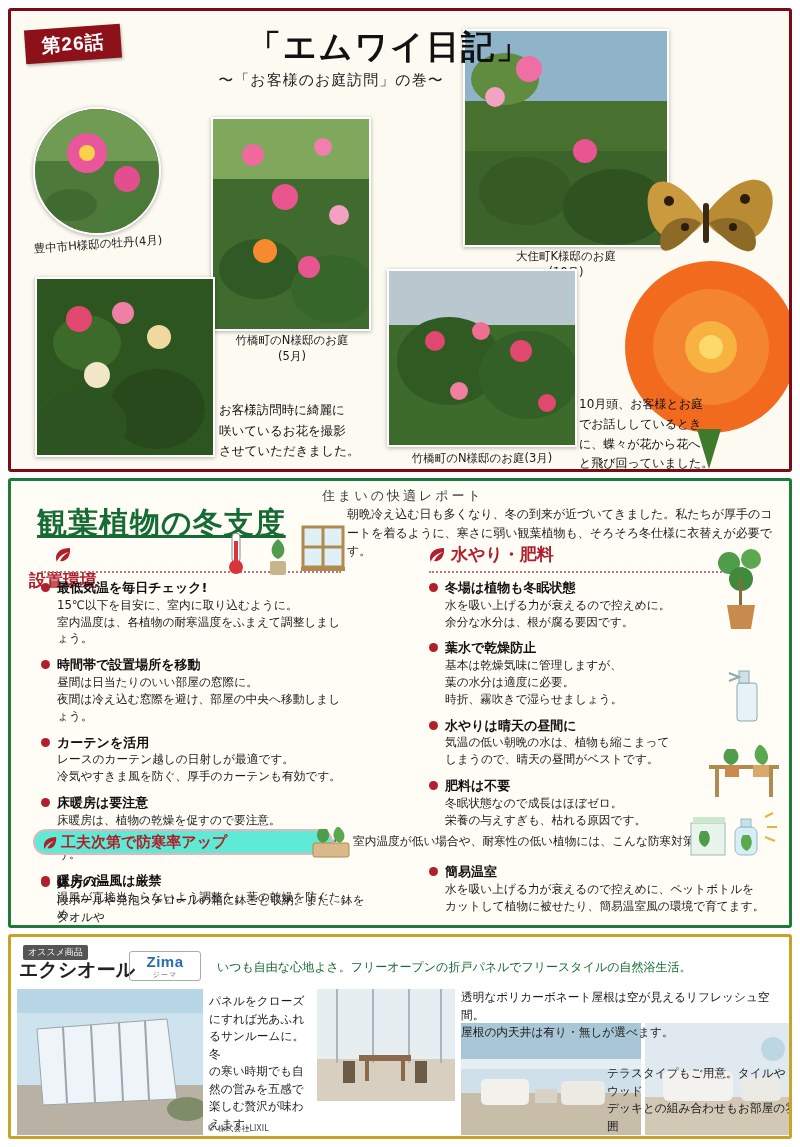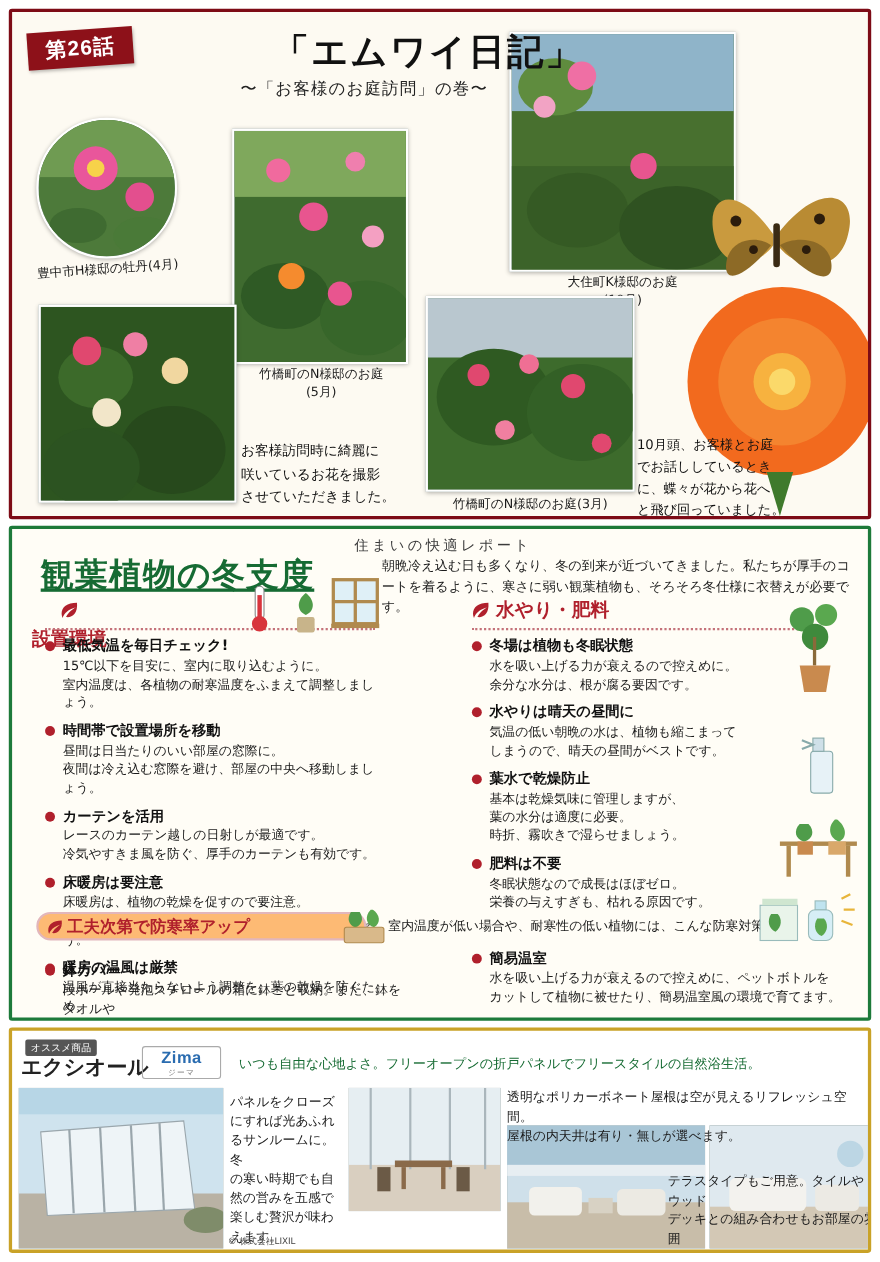--- a/index.html
+++ b/index.html
@@ -152,21 +152,21 @@
 
   .tips-banner {
     position: absolute;
     left: 22px; top: 348px;
     width: 300px; height: 26px;
     border: 2px solid #e2b6bb;
     border-radius: 13px;
     display: flex; align-items: center; gap: 6px;
     padding-left: 26px;
     font-size: 15px; font-weight: bold; color: #b0202c;
-    background: #fdba74;
+    background: #5eead4;
     font-family: "DejaVu Sans", sans-serif;
   }
   .tips-banner .leaf { position: absolute; left: 8px; top: 5px; width: 14px; height: 14px; }
   .tips-lead {
     position: absolute;
     left: 342px; top: 352px;
     width: 430px;
     font-size: 11.7px; color: #1a1a1a; line-height: 1.45;
     font-family: "DejaVu Sans", sans-serif;
   }
@@ -419,29 +419,29 @@
     </div>
     <div class="sec-underline" style="left:418px; top:90px; width:300px;"></div>
 
     <div class="bullet-list" style="left:418px; top:98px; width:280px;">
       <div class="bullet-item">
         <div class="bi-title">冬場は植物も冬眠状態</div>
         <div class="bi-body" style="white-space:pre-line;">水を吸い上げる力が衰えるので控えめに。
 余分な水分は、根が腐る要因です。</div>
       </div>
       <div class="bullet-item">
-        <div class="bi-title">水やりは晴天の昼間に</div>
-        <div class="bi-body" style="white-space:pre-line;">気温の低い朝晩の水は、植物も縮こまって
-しまうので、晴天の昼間がベストです。</div>
-      </div>
-      <div class="bullet-item">
         <div class="bi-title">葉水で乾燥防止</div>
         <div class="bi-body" style="white-space:pre-line;">基本は乾燥気味に管理しますが、
 葉の水分は適度に必要。
 時折、霧吹きで湿らせましょう。</div>
+      </div>
+      <div class="bullet-item">
+        <div class="bi-title">水やりは晴天の昼間に</div>
+        <div class="bi-body" style="white-space:pre-line;">気温の低い朝晩の水は、植物も縮こまって
+しまうので、晴天の昼間がベストです。</div>
       </div>
       <div class="bullet-item">
         <div class="bi-title">肥料は不要</div>
         <div class="bi-body" style="white-space:pre-line;">冬眠状態なので成長はほぼゼロ。
 栄養の与えすぎも、枯れる原因です。</div>
       </div>
     </div>
 
     <div class="icon-box" style="left:700px; top:62px;">
       <svg width="60" height="92" viewBox="0 0 60 92">

